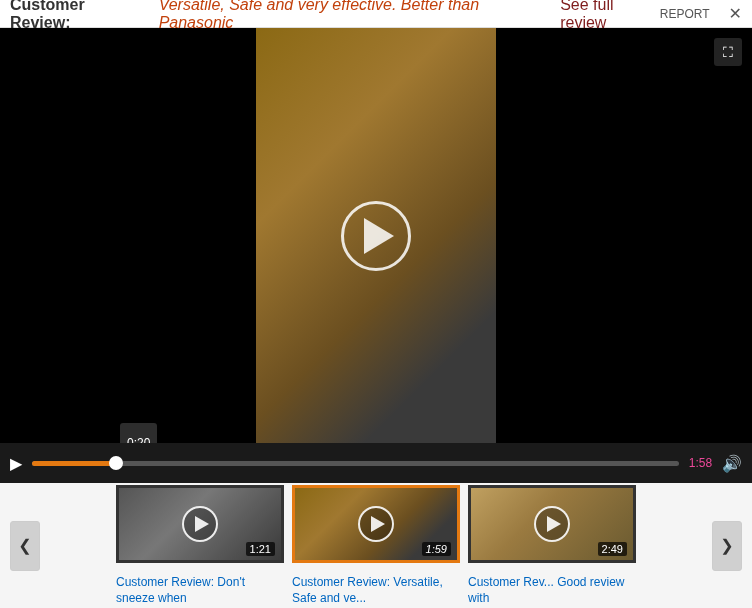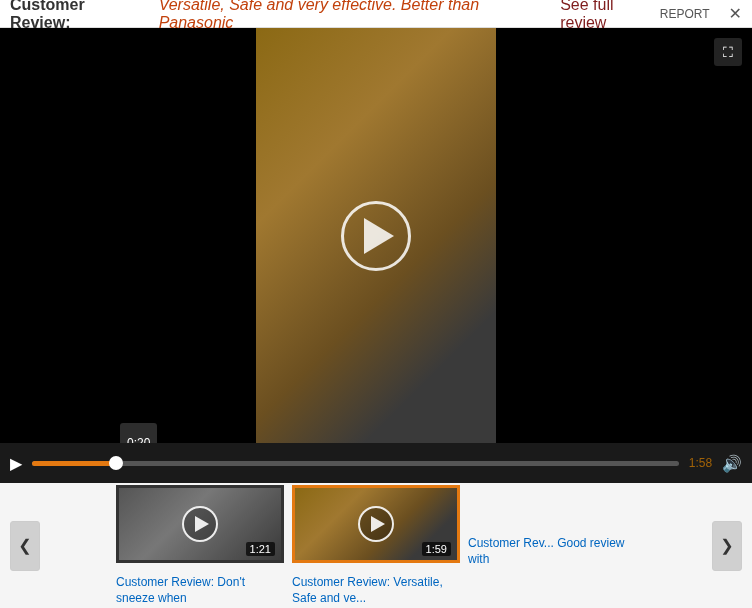--- a/index.html
+++ b/index.html
@@ -84,41 +84,41 @@
     }
     .progress-fill {
       height: 100%; background: #e47911; border-radius: 3px;
       width: 13%;
     }
     .progress-thumb {
       position: absolute; top: 50%; left: 13%;
       transform: translate(-50%, -50%);
       width: 14px; height: 14px; background: #fff; border-radius: 50%;
     }
-    .time-display { color: #a16207; font-size: 12px; white-space: nowrap; }
+    .time-display { color: #ec4899; font-size: 12px; white-space: nowrap; }
     .volume-icon { color: #fff; font-size: 16px; cursor: pointer; }
 
     
     .thumbnails-row {
       display: flex; align-items: center; height: 125px; background: #f5f5f5;
       padding: 0 10px; gap: 0; overflow: hidden;
     }
     .nav-btn {
       width: 30px; height: 50px; background: rgba(0,0,0,0.15);
       border: 1px solid #ccc; border-radius: 3px;
       display: flex; align-items: center; justify-content: center;
       cursor: pointer; flex-shrink: 0; font-size: 16px; color: #333;
     }
     .thumbs-list {
       display: flex; gap: 8px; flex: 1; justify-content: center; align-items: center;
     }
     .thumb-item {
       width: 168px; flex-shrink: 0; cursor: pointer;
     }
-    .thumb-item.active .thumb-img-wrap { border: 3px solid #e47911; }
+    .thumb-item.active .thumb-img-wrap { border: 3px solid #e47911; font-style: italic; }
     .thumb-img-wrap {
       position: relative; width: 168px; height: 78px; overflow: hidden;
       background: #333; border: 3px solid transparent;
     }
     .thumb-bg-1 {
       width: 100%; height: 100%;
       background: linear-gradient(135deg, #555 0%, #777 40%, #3a3a3a 100%);
     }
     .thumb-bg-2 {
       width: 100%; height: 100%;
@@ -215,19 +215,26 @@
         <div class="thumb-bg-2"></div>
         <div class="thumb-play">
           <div class="thumb-play-tri"></div>
         </div>
         <div class="thumb-duration">1:59</div>
       </div>
       <div class="thumb-title">Customer Review: Versatile, Safe and ve...</div>
     </div>
 
     <div class="thumb-item">
+      <div class="thumb-img-wrap">
+        <div class="thumb-bg-3"></div>
+        <div class="thumb-play">
+          <div class="thumb-play-tri"></div>
+        </div>
+        <div class="thumb-duration">2:49</div>
+      </div>
       <div class="thumb-title">Customer Rev... Good review with</div>
     </div>
   </div>
   <div class="nav-btn">
     <span>❯</span>
   </div>
 </div>
 
 </body></html>

